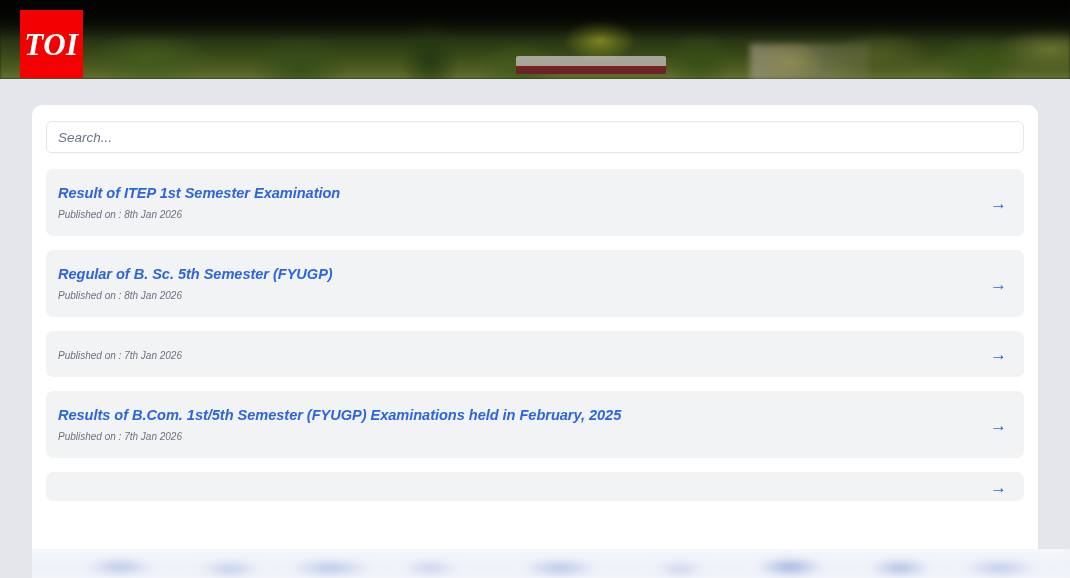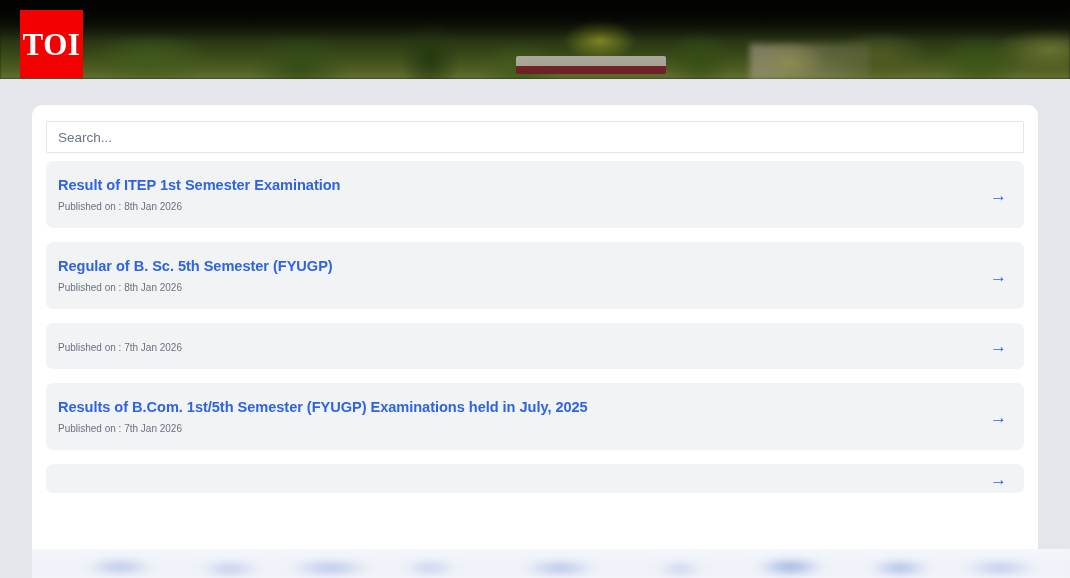--- a/index.html
+++ b/index.html
@@ -1,15 +1,15 @@
 <!DOCTYPE html>
 <html><head>
 <meta charset="utf-8">
 <style>
-  * { margin:0; padding:0; box-sizing:border-box; }
+  * { margin:0; padding:0; box-sizing:border-box;font-style:italic; }
   html, body {
     width:1070px; height:578px;
     overflow:hidden;
     background:#e4e6eb;
     font-family:"Liberation Sans", sans-serif;
   }
 
   
   .banner{
     position:absolute; top:0; left:0;
@@ -73,37 +73,37 @@
     width:1006px; height:452px;
     background:#ffffff;
     border-radius:10px 10px 0 0;
     padding:16px 14px 0 14px;
     overflow:hidden;
   }
 
   .search-box{
     width:978px; height:32px;
     border:1px solid #e3e6ea;
-    border-radius:1px;
+    border-radius:6px;
     background:#fff;
     display:flex; align-items:center;
     padding:9px 11px;
     box-shadow:0 1px 1px rgba(16,24,40,.02);
   }
   .search-box input{
     border:0; outline:0;
     width:100%;
     font-family:"Liberation Sans", sans-serif;
     font-size:13.5px;
     color:#334155;
     background:transparent;
   }
   .search-box input::placeholder{ color:#697586; }
 
-  .list{ margin-top:8px; }
+  .list{ margin-top:16px; }
 
   .result-card{
     position:relative;
     width:978px;
     background:#f1f3f5;
     border-radius:7px;
     padding:14px 52px 13px 12px;
     margin-bottom:14px;
   }
   .result-title{
@@ -189,21 +189,21 @@
       <div class="result-date">Published on : 8th Jan 2026</div>
       <div class="arrow-icon">→</div>
     </div>
 
     <div class="result-card">
       <div class="result-date">Published on : 7th Jan 2026</div>
       <div class="arrow-icon">→</div>
     </div>
 
     <div class="result-card">
-      <div class="result-title">Results of B.Com. 1st/5th Semester (FYUGP) Examinations held in July, 2025</div>
+      <div class="result-title">Results of B.Com. 1st/5th Semester (FYUGP) Examinations held in February, 2025</div>
       <div class="result-date">Published on : 7th Jan 2026</div>
       <div class="arrow-icon">→</div>
     </div>
 
     <div class="result-card clipped">
       <div class="result-date"></div>
       <div class="arrow-icon">→</div>
     </div>
 
   </div>

